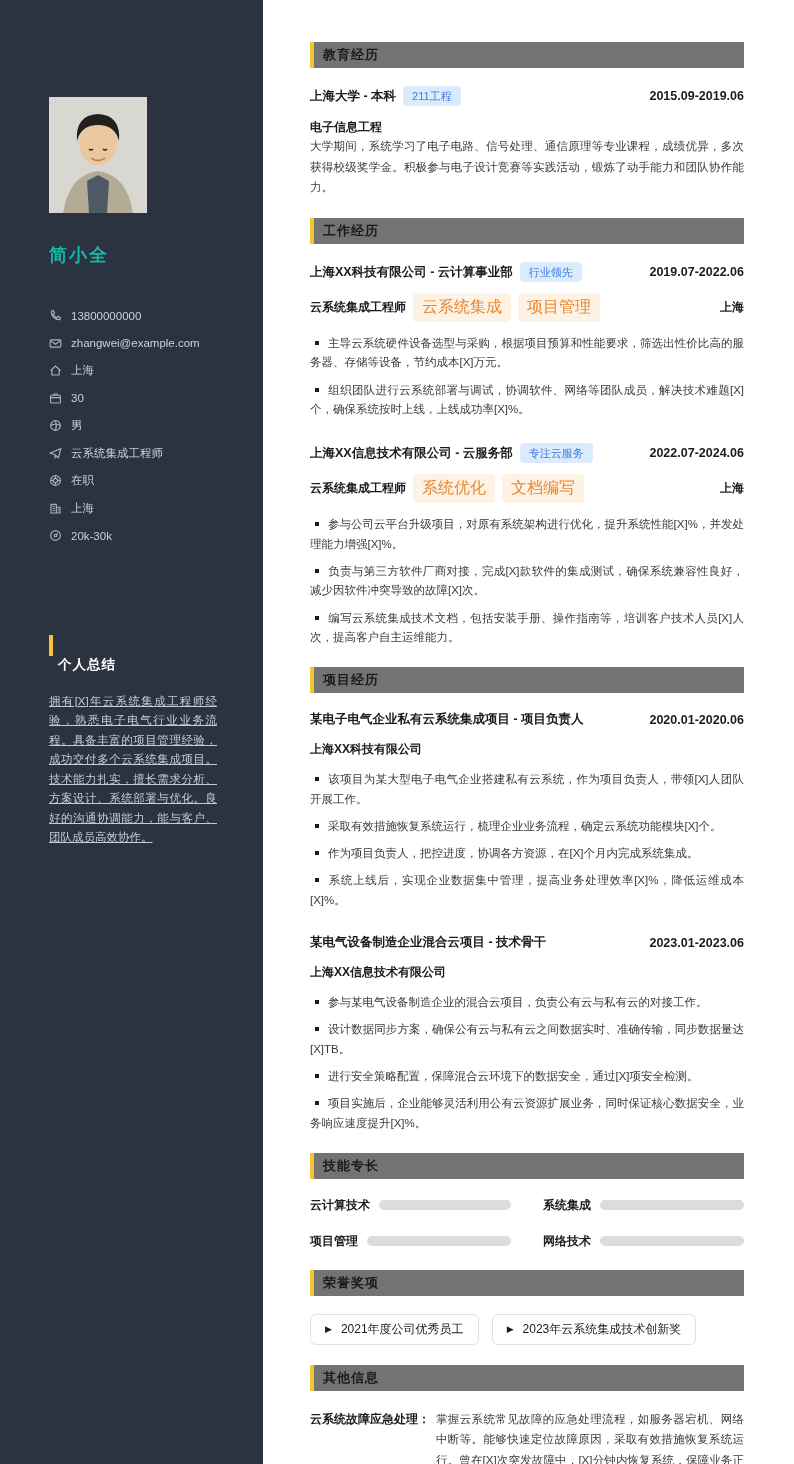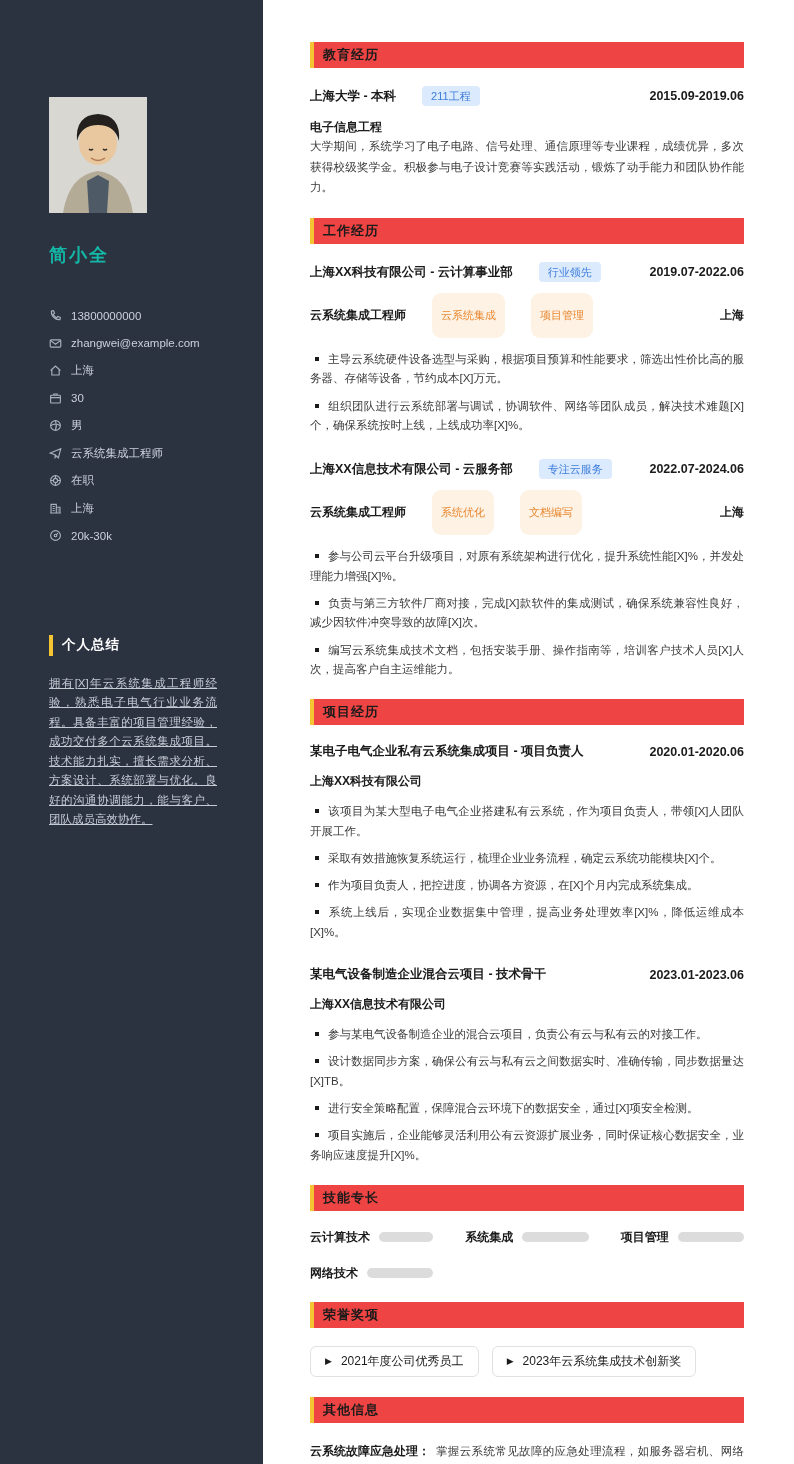--- a/index.html
+++ b/index.html
@@ -31,69 +31,69 @@
   .contacts li {
     display:flex; align-items:center;
     height:27.5px;
     font-size:11.5px; color:#ccd2dc;
   }
   .contacts .cicon {
     width:13px; height:13px; flex:none; margin-right:9px;
     display:inline-flex; align-items:center; justify-content:center;
   }
   .contacts .cicon svg { width:13px; height:13px; stroke:#a9b1bf; fill:none; stroke-width:1.4; }
-  .side-sec-header { display:flex; align-items:center; margin-top:85px; }
+  .side-sec-header { display:flex; margin-top:85px;flex-direction:column; }
   .side-bar-accent { width:4px; height:21px; background:#f5c432; flex:none; }
   .side-sec-title { margin-left:9px; font-size:13.5px; font-weight:bold; color:#ffffff; letter-spacing:1px; }
   .summary-text {
     margin-top:18px; width:168px;
     font-size:11.5px; line-height:1.7; color:#c6ccd5;
     text-align:justify;
     text-decoration:underline;
   }
 
   
   .main { flex:1; padding:42px 50px 30px 47px; }
   .section { margin-bottom:20px; }
   .section-header {
     display:flex; align-items:stretch;
-    background:#ef4444; height:26px; margin-bottom:18px;
+    background:#737373; height:26px; margin-bottom:18px;
   }
   .accent-bar { width:4px; background:#f5c432; flex:none; }
   .section-title { font-size:13px; font-weight:bold; color:#1b1b1b; margin-left:9px; align-self:center; letter-spacing:1px; }
 
   .entry { margin-bottom:24px; }
   .entry:last-child { margin-bottom:0; }
   .row { display:flex; align-items:center; justify-content:space-between; }
-  .row-left { display:flex; align-items:center; gap:26px; min-width:0; }
+  .row-left { display:flex; align-items:center; gap:7px; min-width:0; }
   .entry-title { font-size:12.5px; font-weight:bold; color:#1b1b1b; }
   .entry-date { font-size:12.5px; font-weight:bold; color:#1b1b1b; white-space:nowrap; }
   .entry-sub { margin-top:11px; }
   .entry-company { font-size:12px; font-weight:bold; color:#1b1b1b; }
   .badge-blue {
     font-size:11px; color:#3d7edb; background:#dbeafd;
     padding:2.5px 9px; border-radius:4px; white-space:nowrap;
   }
   .tag-orange {
-    font-size:11px; color:#e8872f; background:#fdf2e4;
-    padding:15px 9px; border-radius:9px; white-space:nowrap;
+    font-size:16px; color:#e8872f; background:#fdf2e4;
+    padding:4px 9px; border-radius:4px; white-space:nowrap;
   }
   .loc { font-size:12px; font-weight:bold; color:#1b1b1b; }
   .desc { font-size:11.5px; line-height:1.8; color:#3a3a3a; text-align:justify; }
   .bullets { margin-top:12px; }
   .bullet { font-size:11.5px; line-height:1.68; color:#3a3a3a; margin-bottom:8px; text-align:justify; }
   .bullet:last-child { margin-bottom:0; }
   .bullet::before {
     content:""; display:inline-block; width:4px; height:4px;
     background:#1b1b1b; margin:0 9px 2px 5px; vertical-align:middle;
   }
 
   
   .skills-grid {
-    display:grid; grid-template-columns:1fr 1fr 1fr;
+    display:grid; grid-template-columns:1fr 1fr;
     column-gap:32px; row-gap:19px; margin-top:2px;
   }
   .skill { display:flex; align-items:center; }
   .skill-name { font-size:12px; font-weight:bold; color:#1b1b1b; white-space:nowrap; margin-right:9px; }
   .skill-track { flex:1; height:10px; background:#dcdcdc; border-radius:5px; overflow:hidden; }
   .skill-fill { height:100%; background:#f5c432; border-radius:5px; }
 
   
   .honor-list { display:flex; gap:13px; flex-wrap:wrap; }
   .honor-pill {

